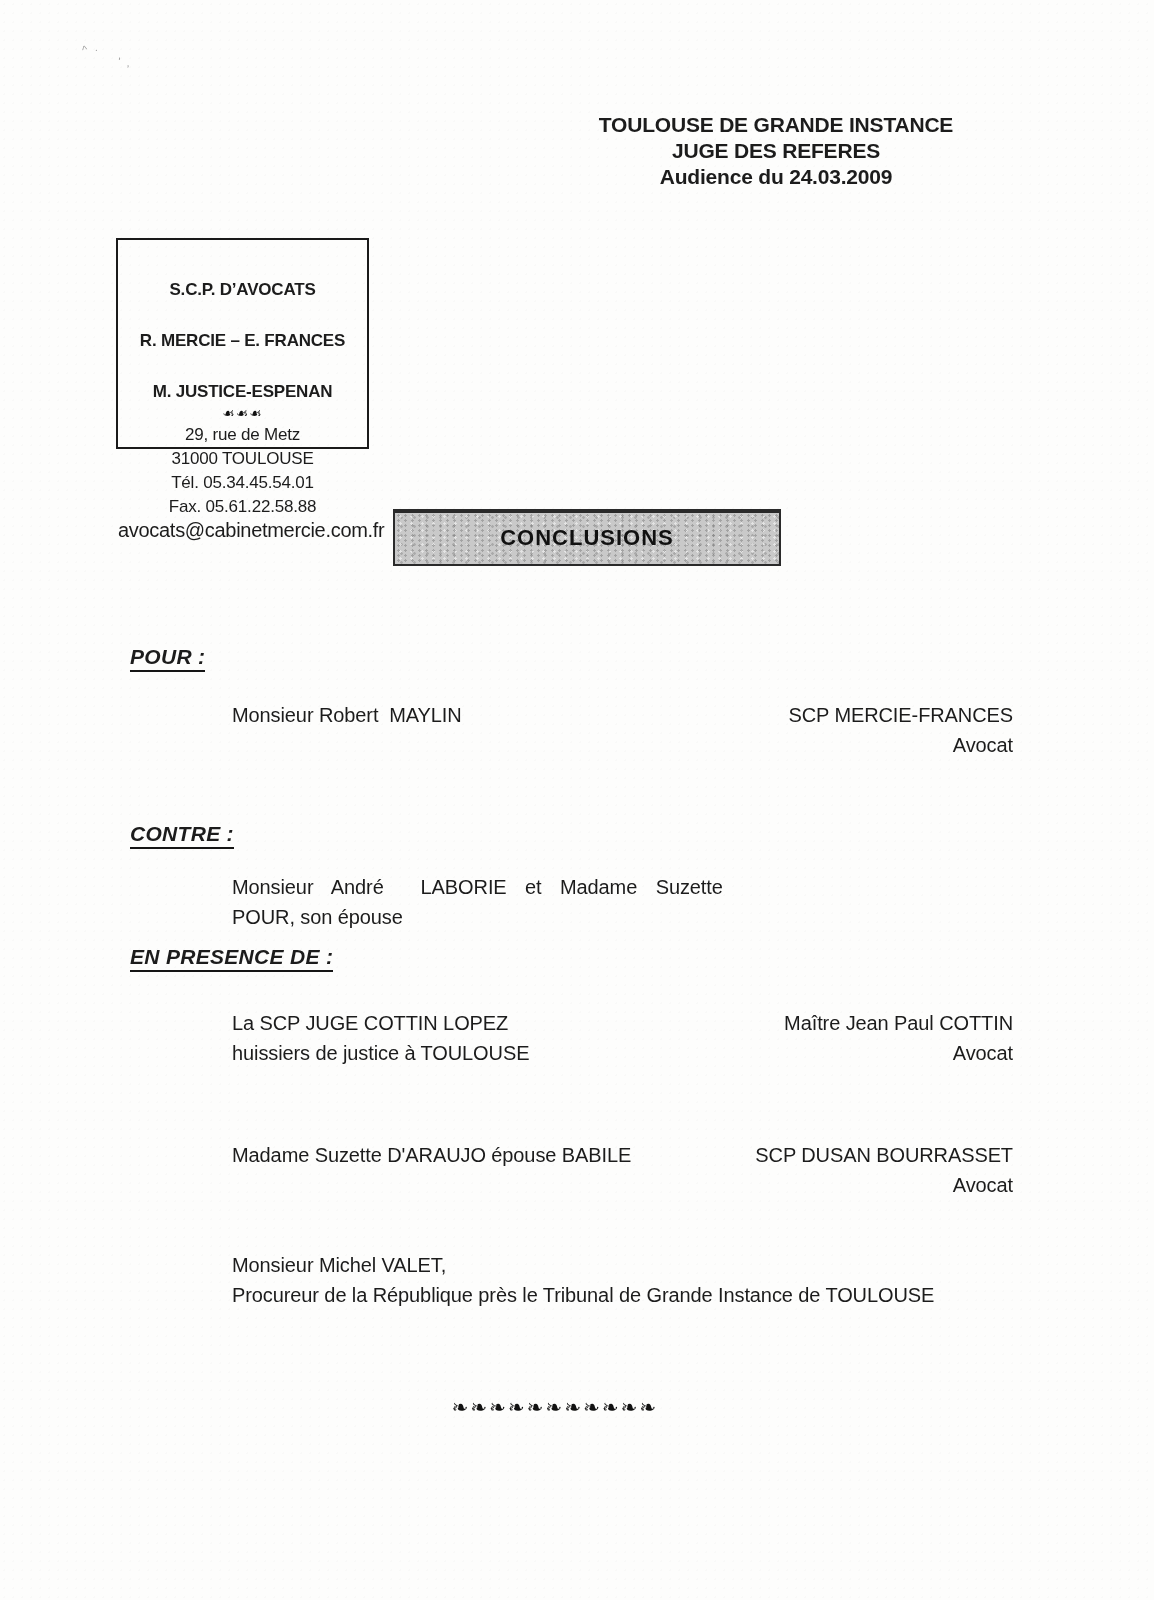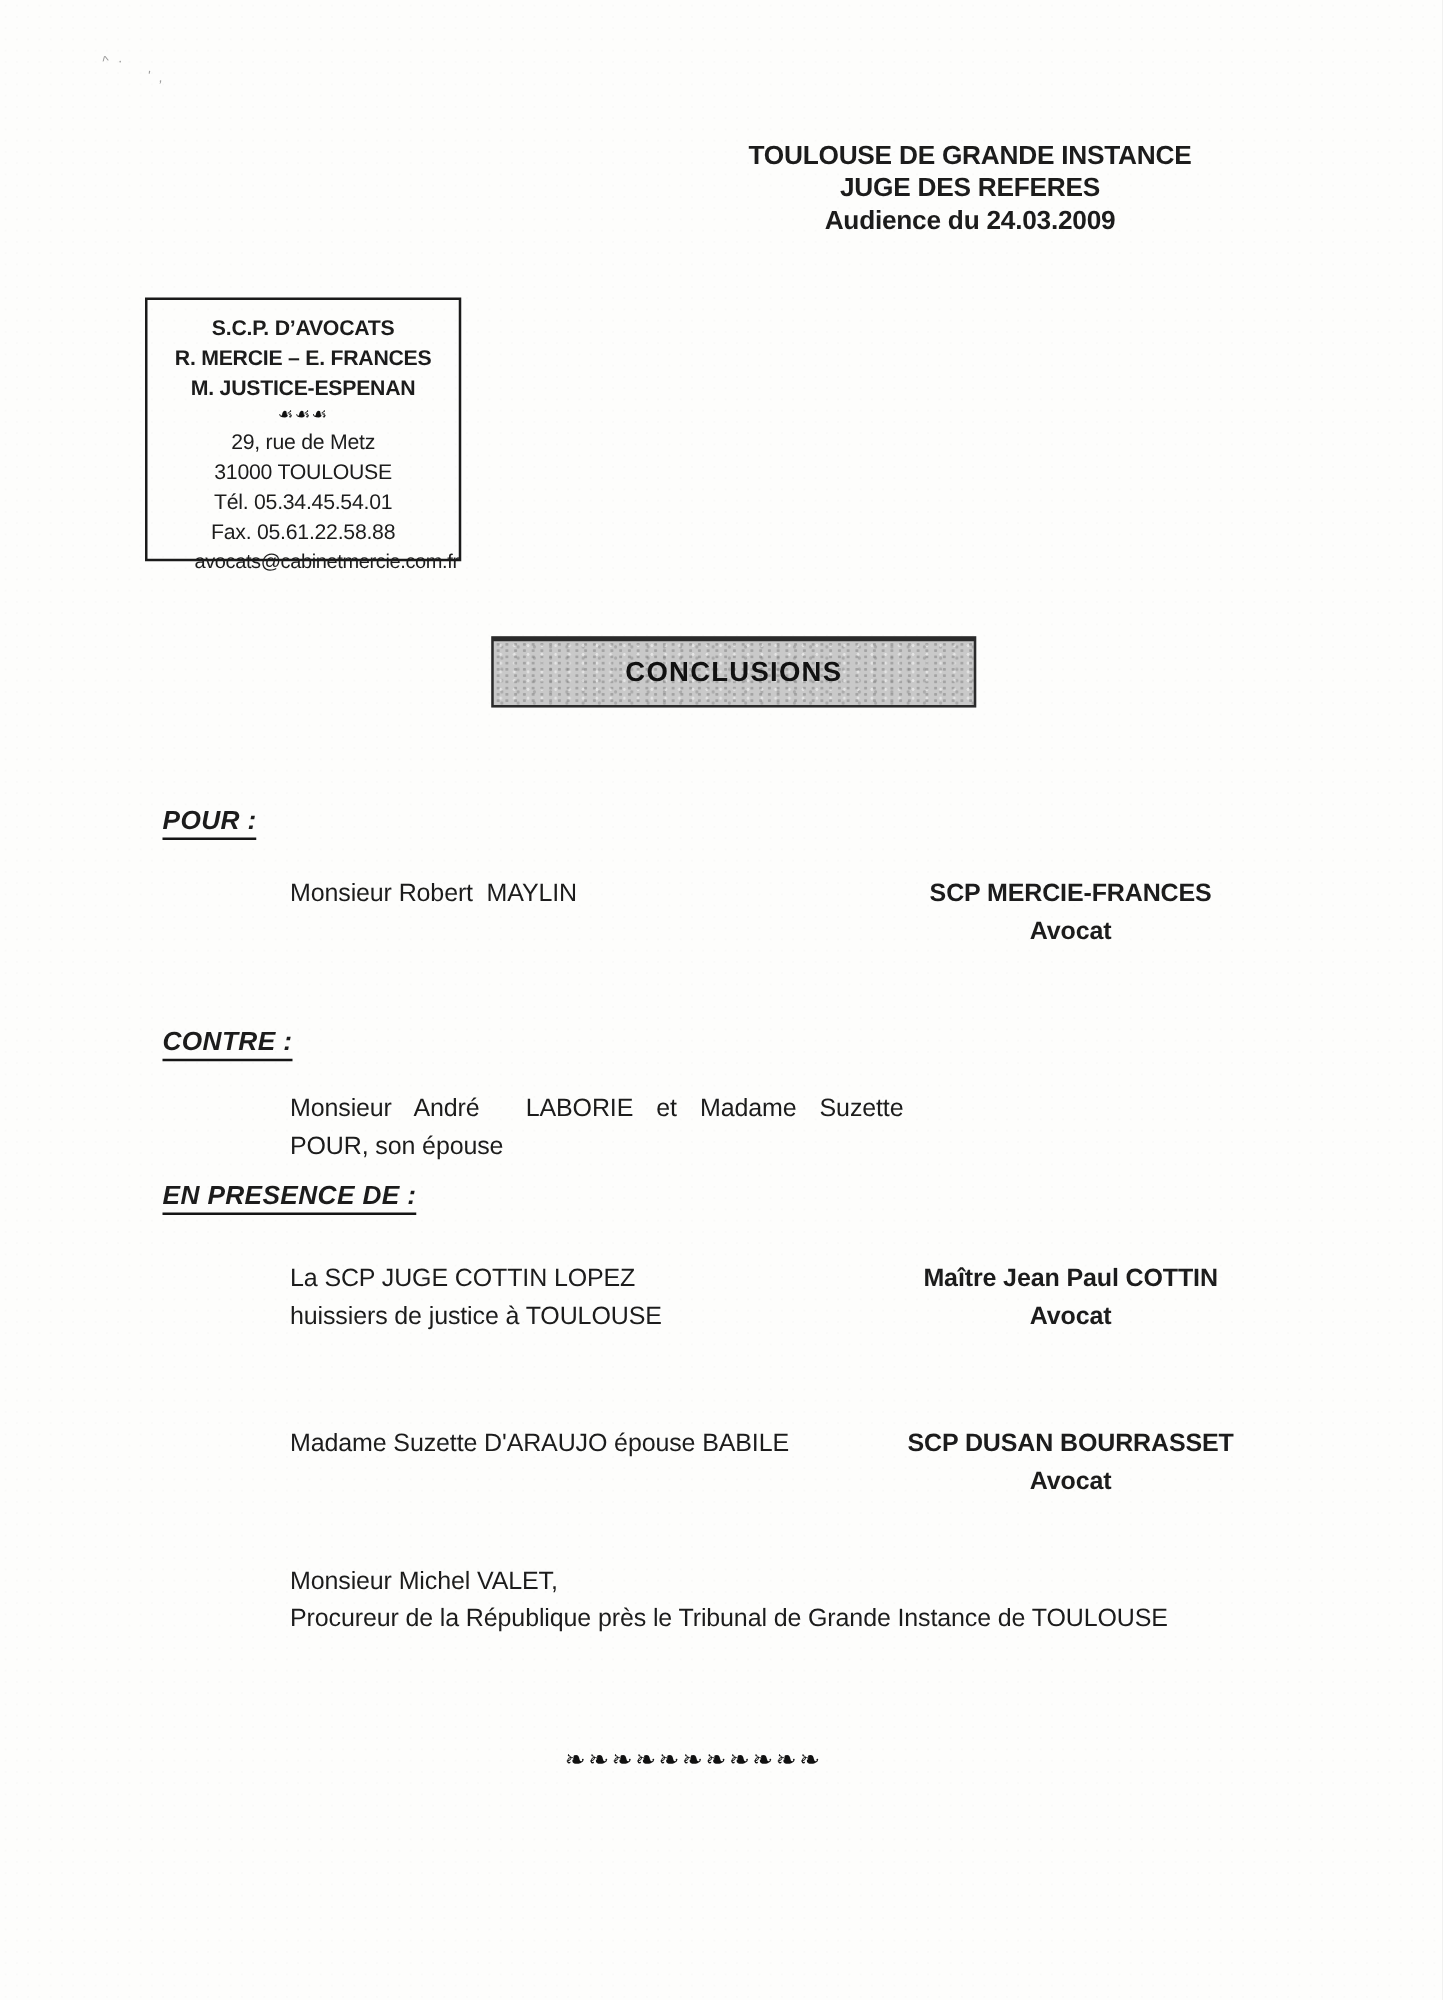--- a/index.html
+++ b/index.html
@@ -31,23 +31,23 @@
     letter-spacing: -0.2px;
   }
 
   
   .firm-box {
     left: 116px; top: 238px; width: 253px; height: 211px;
     border: 2px solid #1a1a1a;
     text-align: center;
     padding-top: 11px;
   }
-  .firm-bold { font-weight: bold; font-size: 17px; line-height: 24px; letter-spacing: -0.2px; }
+  .firm-bold { font-weight: bold; font-size: 17px; line-height: 24px; letter-spacing: -0.2px; margin-top: 27px; }
   .firm-reg  { font-size: 17px; line-height: 24px; letter-spacing: -0.2px; }
-  .firm-email { font-size: 16px; line-height: 23px; letter-spacing: -0.3px; text-align: right; }
+  .firm-email { font-size: 20px; line-height: 23px; letter-spacing: -0.3px; text-align: right; }
   .ornament { font-family: "DejaVu Sans", sans-serif; color: #111; }
   .firm-ornament { font-size: 14px; line-height: 19px; letter-spacing: 1px; font-weight: bold; }
 
   
   .title-box {
     left: 393px; top: 509px; width: 388px; height: 57px;
     background-color: #c9c9c9;
     background-image:
       radial-gradient(circle, rgba(90,90,90,0.35) 1px, transparent 1.4px),
       radial-gradient(circle, rgba(255,255,255,0.5) 1px, transparent 1.4px),
@@ -69,21 +69,21 @@
   .heading span {
     display: inline-block;
     border-bottom: 2.5px solid #151515;
     padding-bottom: 1px;
     font-style: italic;
   }
 
   .body-text { font-size: 20px; line-height: 30px; letter-spacing: -0.1px; }
   .pre { white-space: pre; }
   .wide-words { word-spacing: 13px; white-space: pre; }
-  .right-col { text-align: center; font-weight: bold; }
+  .right-col { text-align: right; }
 </style>
 </head>
 <body>
 
 <div class="page">
 
   <div class="abs pencil rot1" style="left:82px; top:42px;">^ .</div>
   <div class="abs pencil rot2" style="left:118px; top:56px;">' ,</div>
 
   <div class="abs court-header">

